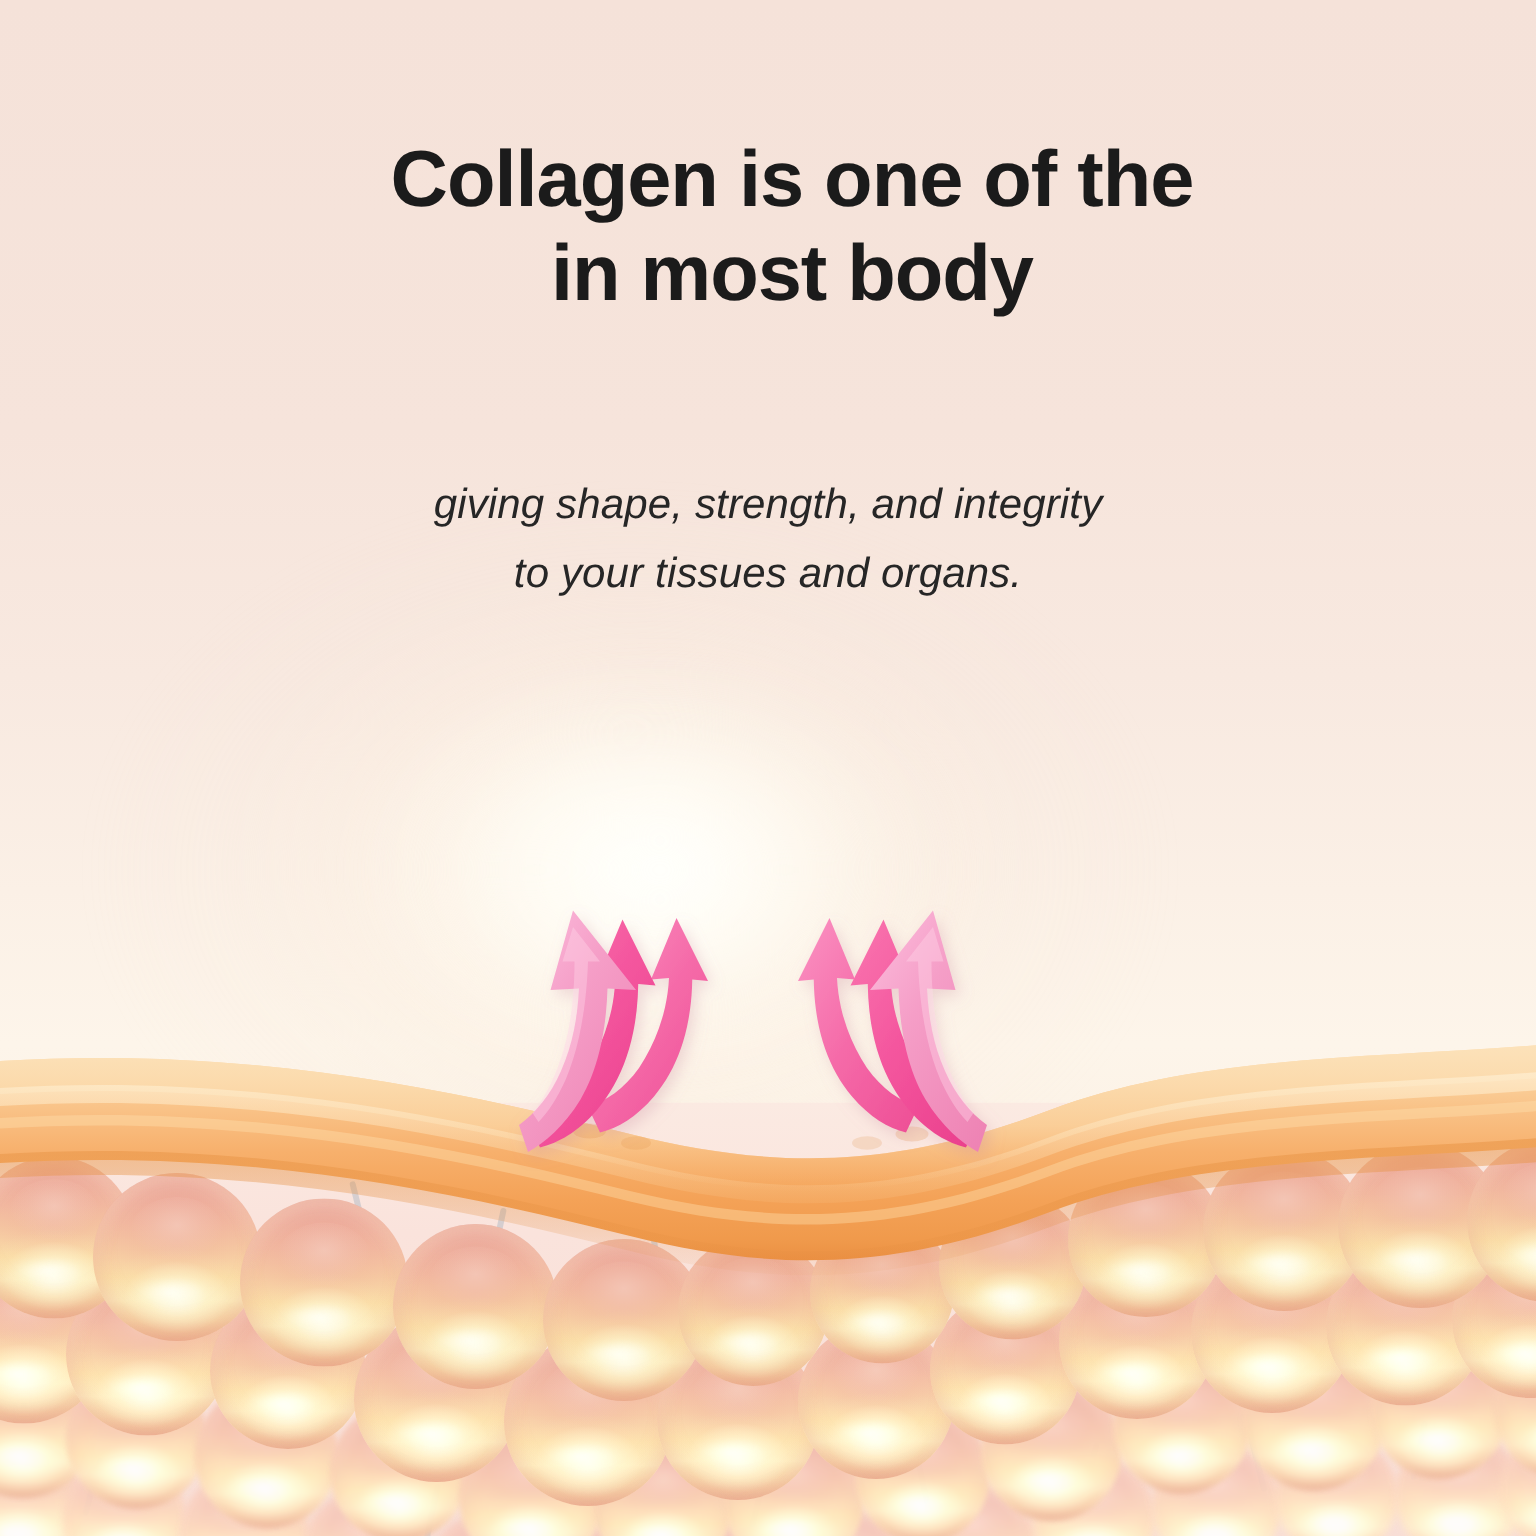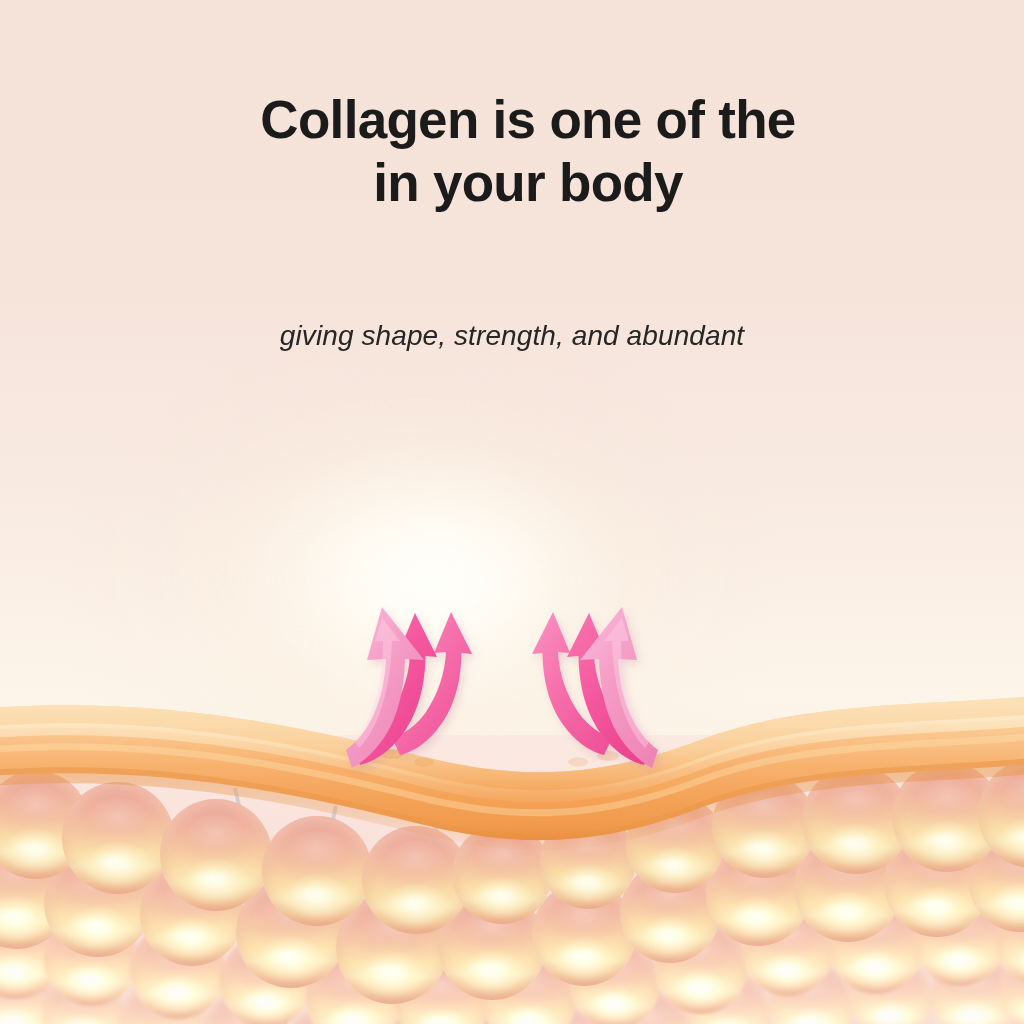--- a/index.html
+++ b/index.html
@@ -186,25 +186,26 @@
 <body>
 
 <div id="stage">
 
   <div class="bg-base"></div>
   <div class="bg-glow"></div>
   <div class="bg-glow2"></div>
 
   <div class="headline">
     <span class="hl-line">Collagen is one of the</span>
-    <span class="hl-line">in your body</span>
+    <span class="hl-line">in most body</span>
   </div>
 
   <div class="subline">
-    <span>giving shape, strength, and abundant</span>
+    <span>giving shape, strength, and integrity</span>
+    <span>to your tissues and organs.</span>
   </div>
 
   <div class="dermis">
     <div class="dermis-bg"></div>
     <div id="fibres">
         <div class="fibre" style="left: 152px; top: 68px; width: 4px; height: 40px; transform: rotate(18deg);"></div>
         <div class="fibre" style="left: 238px; top: 52px; width: 4px; height: 44px; transform: rotate(-14deg);"></div>
         <div class="fibre" style="left: 330px; top: 70px; width: 4px; height: 38px; transform: rotate(12deg);"></div>
         <div class="fibre" style="left: 432px; top: 60px; width: 4px; height: 42px; transform: rotate(-10deg);"></div>
         <div class="fibre" style="left: 540px; top: 48px; width: 4px; height: 46px; transform: rotate(16deg);"></div>

